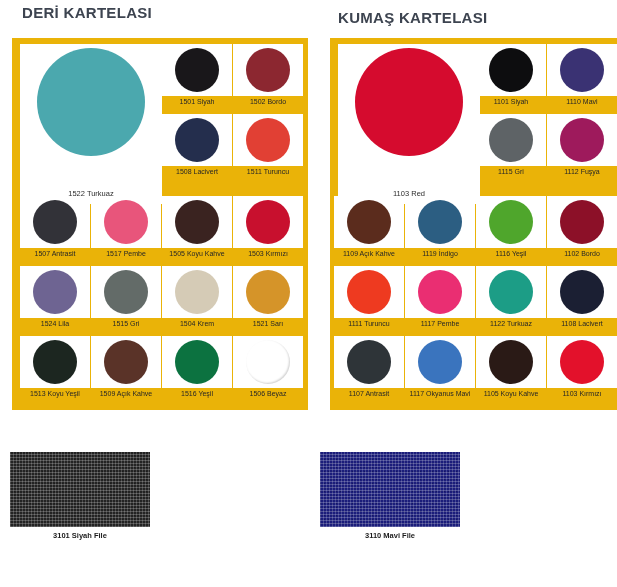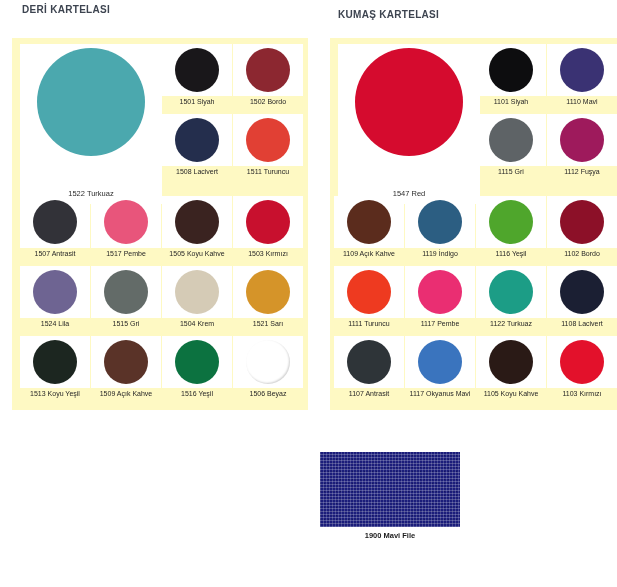--- a/index.html
+++ b/index.html
@@ -8,35 +8,35 @@
     background:#ffffff;
     font-family:"Liberation Sans","DejaVu Sans",sans-serif;
     overflow:hidden;
     position:relative;
   }
   .page{position:relative;width:617px;height:587px;}
 
   
   .section-title{
     position:absolute;
-    font-size:10px;
+    font-size:15px;
     font-weight:bold;
     letter-spacing:.3px;
     color:#3d4450;
     white-space:nowrap;
   }
   #title-leather{left:22px;top:4px;}
   #title-fabric{left:338px;top:9px;}
 
   
   .panel{
     position:absolute;
     top:38px;
     height:372px;
-    background:#fef9c3;
+    background:#eab308;
   }
   #panel-leather{left:12px;width:296px;}
   #panel-fabric{left:330px;width:288px;}
 
   .panel-inner{position:relative;width:100%;height:100%;}
 
   
   .hero-cell{
     position:absolute;
     left:8px;top:6px;
@@ -241,21 +241,21 @@
     </div>
   </div>
 
   <div class="section-title" id="title-fabric">KUMAŞ KARTELASI</div>
 
   <div class="panel" id="panel-fabric">
     <div class="panel-inner">
 
       <div class="hero-cell">
         <div class="hero-circle tex-fabric" id="fabric-hero-circle" style="background: rgb(213, 11, 46);"></div>
-        <div class="hero-label">1547 Red</div>
+        <div class="hero-label">1103 Red</div>
       </div>
 
       <div class="grid" id="fabric-grid">
           <div class="cell" style="left: 146px; top: 6px;">
             <div class="chip-box">
               <div class="chip tex-fabric" style="background: rgb(13, 13, 15);"></div>
             </div>
             <div class="chip-label">1101 Siyah</div>
           </div>
           <div class="cell" style="left: 217px; top: 6px;">
@@ -347,21 +347,27 @@
               <div class="chip tex-fabric" style="background: rgb(227, 17, 43);"></div>
             </div>
             <div class="chip-label">1103 Kırmızı</div>
           </div>
         </div>
 
     </div>
   </div>
 
   <div class="mesh-row" id="mesh-row">
+      <div class="mesh-item" style="left: 10px;">
+        <div class="mesh-swatch" style="background: rgb(35, 35, 35);">
+          <div class="mesh-tex"></div>
+        </div>
+        <div class="mesh-label">3101 Siyah File</div>
+      </div>
       <div class="mesh-item" style="left: 320px;">
         <div class="mesh-swatch" style="background: rgb(27, 29, 122);">
           <div class="mesh-tex"></div>
         </div>
-        <div class="mesh-label">1900 Mavi File</div>
+        <div class="mesh-label">3110 Mavi File</div>
       </div>
     </div>
 
 </div>
 
 </body></html>

